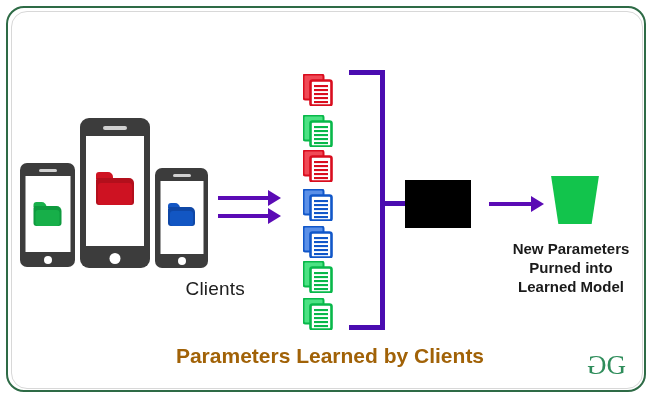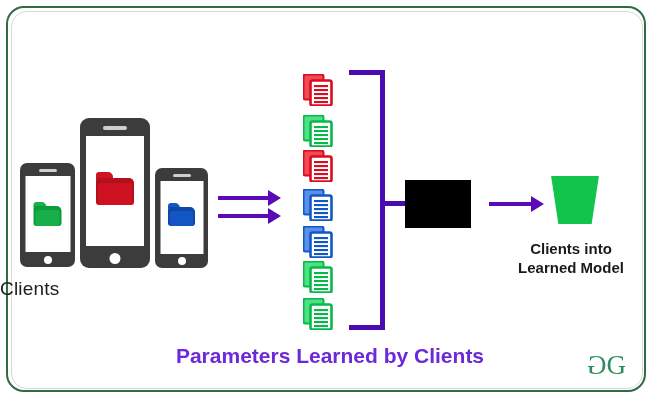--- a/index.html
+++ b/index.html
@@ -95,34 +95,34 @@
     border-radius: 3px;
     opacity: 0.96;
   }
 
   
   .label-clients {
     position: absolute;
     left: 0;
     top: 278px;
     width: 245px;
-    text-align: left;
+    text-align: right;
     font-size: 19px;
     color: #202020;
     letter-spacing: 0.2px;
   }
   .label-params {
     position: absolute;
     left: 110px;
     top: 344px;
     width: 440px;
     text-align: center;
     font-size: 21px;
     font-weight: 700;
-    color: #6d28d9;
+    color: #a16207;
   }
   .label-master {
     position: absolute;
     left: 492px;
     top: 239px;
     width: 158px;
     text-align: center;
     font-size: 15px;
     font-weight: 700;
     line-height: 19px;
@@ -362,21 +362,22 @@
   <div class="black-box"></div>
 
   <div>
     <div class="arrow-line" style="left:489px; top:202px; width:44px;"></div>
     <div class="arrow-head" style="left:531px; top:196px;"></div>
   </div>
 
   <div class="trapezoid"></div>
 
   <div class="label-master">
-    <div>Clients into</div>
+    <div>New Parameters</div>
+    <div>Purned into</div>
     <div>Learned Model</div>
   </div>
 
   <div class="label-params">Parameters Learned by Clients</div>
 
   <div class="gfg-logo">
     <span class="mirror">G</span><span>G</span>
   </div>
 
 </div>

